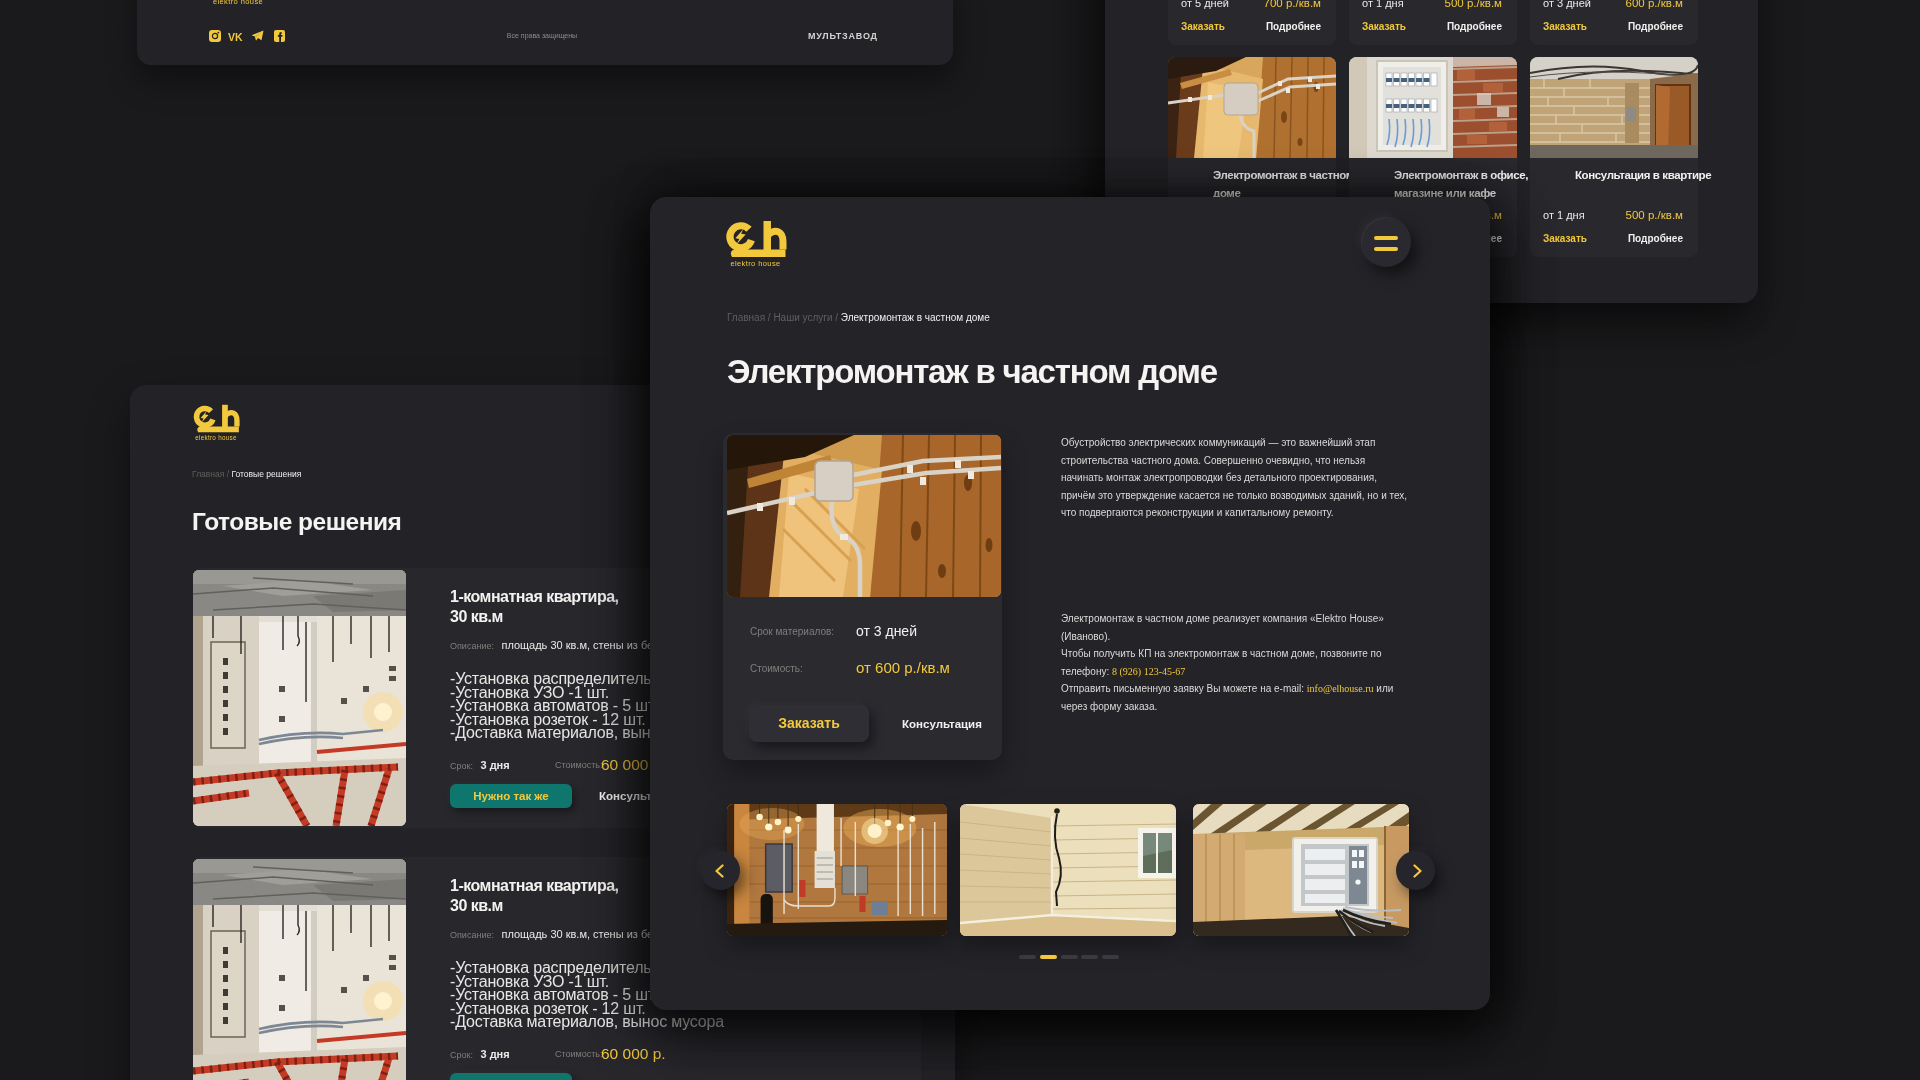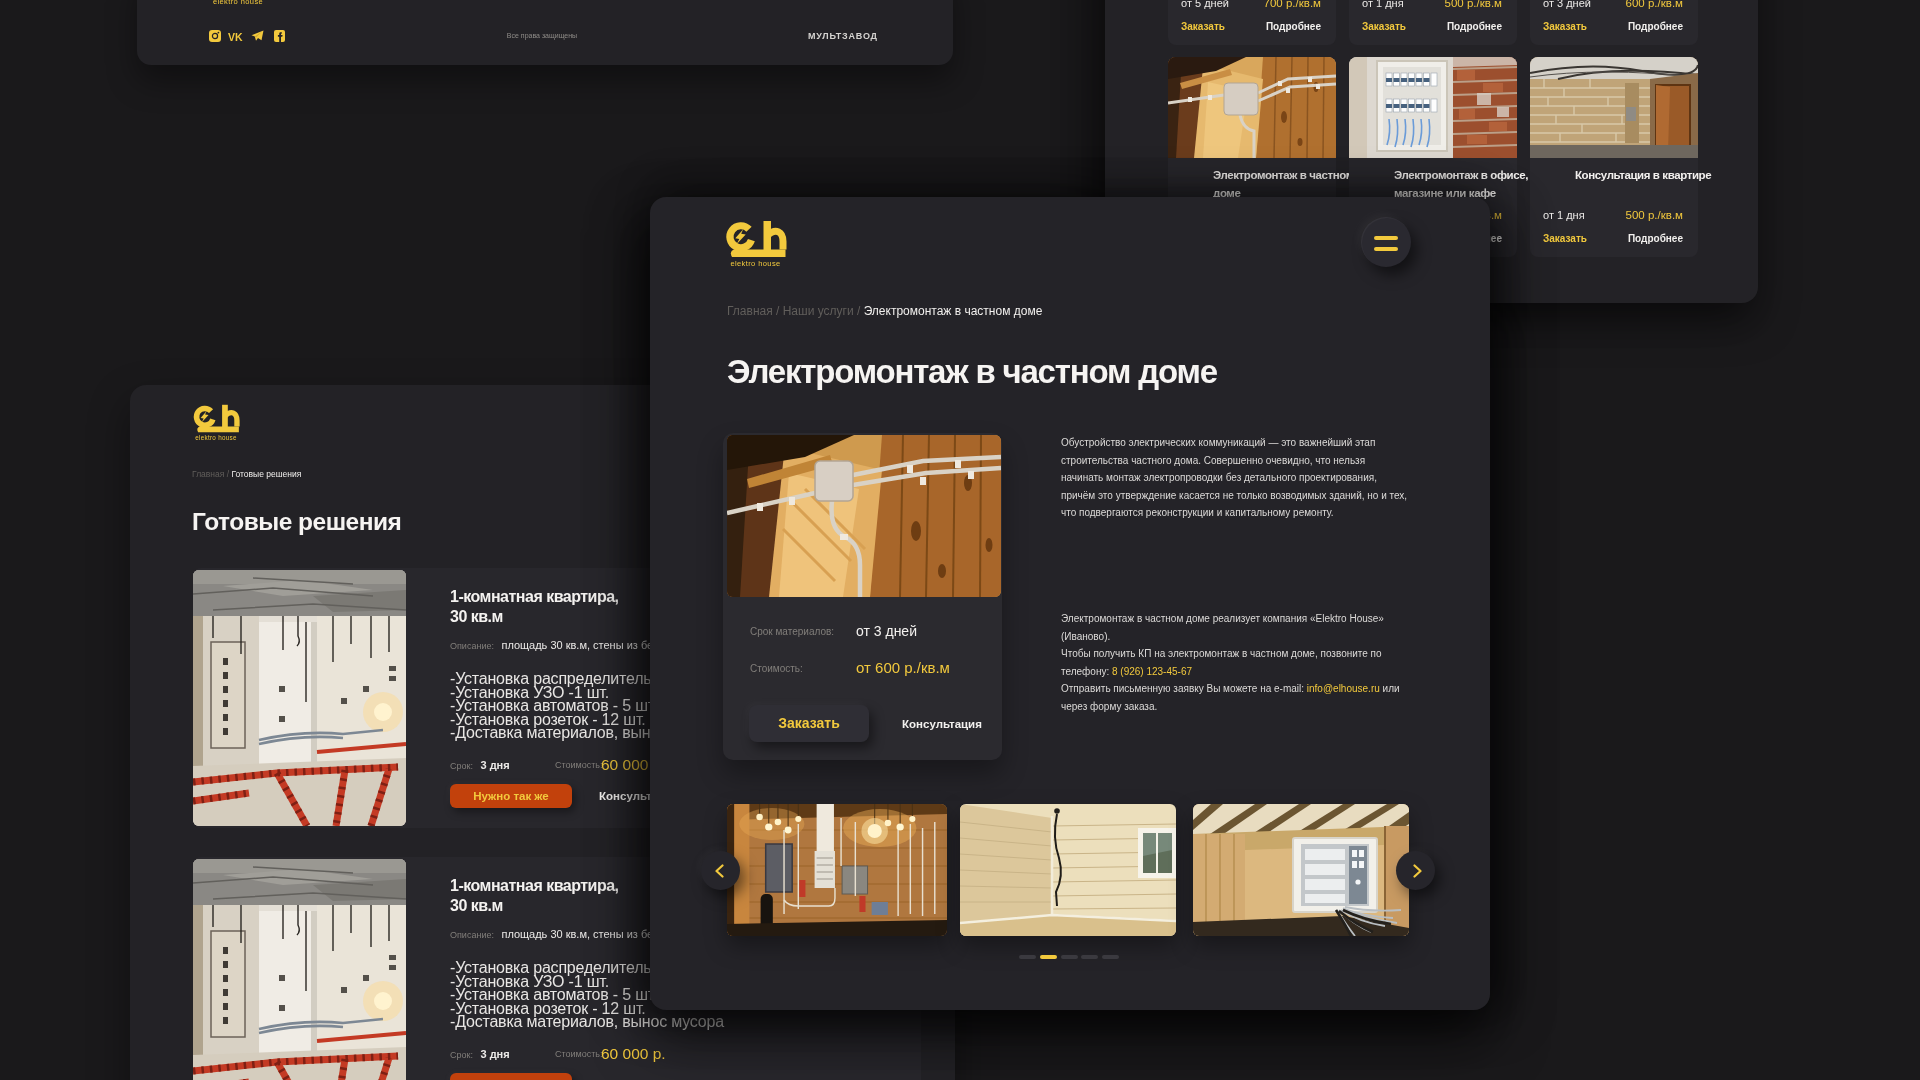--- a/index.html
+++ b/index.html
@@ -1,38 +1,38 @@
 <!DOCTYPE html>
 <html lang="ru"><head>
 <meta charset="utf-8">
 <title>Elektro House</title>
 <style>
   *{margin:0;padding:0;box-sizing:border-box;}
   html,body{width:1920px;height:1080px;overflow:hidden;background:#1a191b;font-family:"Liberation Sans",sans-serif;}
   .abs{position:absolute;}
   .panel{position:absolute;background:#232226;}
-  .y{color:#f2c93d;}
+  .y{color:#f2c93d;font-family:Liberation Serif, serif;}
   .w{color:#f2f0ee;}
   .svc{position:absolute;width:168px;height:200px;background:#29282d;border-radius:8px;}
   .svc .tt{position:absolute;left:13px;top:109px;width:152px;font-size:11.5px;font-weight:bold;line-height:18px;color:#f2f0ee;letter-spacing:-.4px;margin-left:32px;}
   .svc .days{position:absolute;left:13px;top:152px;font-size:11px;color:#eceae8;}
   .svc .price{position:absolute;right:15px;top:151.5px;font-size:11.5px;color:#f2c93d;}
   .svc .ord{position:absolute;left:13px;top:176px;font-size:10px;font-weight:bold;color:#f2c93d;}
   .svc .more{position:absolute;right:15px;top:176px;font-size:10px;font-weight:bold;color:#f2f0ee;}
   .svc svg.ph{position:absolute;left:0;top:0;border-radius:8px 8px 0 0;}
   .prod{position:absolute;left:63px;width:728px;height:260px;background:#28272c;border-radius:8px;}
   .prod .tt{position:absolute;left:257px;top:19px;font-size:16px;font-weight:bold;line-height:19.5px;color:#f4f2f0;letter-spacing:-.5px;}
   .prod .desc{position:absolute;left:257px;top:71px;font-size:9px;color:#817e7a;}
   .prod .desc b{font-weight:normal;color:#eceae8;font-size:11px;}
   .prod .list{position:absolute;left:257px;top:104px;font-size:16px;letter-spacing:-.2px;line-height:13.6px;color:#e8e6e4;}
   .prod .meta{position:absolute;left:257px;top:191px;font-size:9px;color:#817e7a;}
   .prod .meta b{font-weight:bold;color:#eceae8;font-size:11px;}
   .prod .cost{position:absolute;left:362px;top:192px;font-size:9px;color:#817e7a;}
   .prod .costv{position:absolute;left:408px;top:188px;font-size:15.5px;color:#f2c93d;}
-  .prod .btn{position:absolute;left:257px;top:216px;width:122px;height:24px;border-radius:6px;background:#c2410c;box-shadow:3px 4px 8px rgba(0,0,0,.4),-2px -2px 6px rgba(255,255,255,.03);text-align:center;line-height:24px;font-size:11.5px;font-weight:bold;color:#f2c93d;}
+  .prod .btn{position:absolute;left:257px;top:216px;width:122px;height:24px;border-radius:6px;background:#0f766e;box-shadow:3px 4px 8px rgba(0,0,0,.4),-2px -2px 6px rgba(255,255,255,.03);text-align:center;line-height:24px;font-size:11.5px;font-weight:bold;color:#f2c93d;}
   .prod .cons{position:absolute;left:406px;top:222px;font-size:11.5px;font-weight:bold;color:#f2f0ee;}
 </style>
 </head>
 <body>
 
 <div class="panel" id="footerPanel" style="left:137px;top:-30px;width:816px;height:95px;border-radius:14px;box-shadow:0 16px 30px rgba(0,0,0,.38);">
 
   <div class="abs" style="left:71px;top:27px;width:60px;text-align:center;font-size:7.5px;letter-spacing:.4px;color:#f2c93d;">elektro house</div>
 
   <svg class="abs" style="left:72px;top:60px;" width="12" height="12" viewBox="0 0 12 12">
@@ -435,21 +435,21 @@
     <path d="M43.5 14.5 C52 6.5 59 11 59 20.5 L59 28.5" fill="none" stroke="#f2c93d" stroke-width="7"></path>
   </svg>
 
   <div class="abs" style="left:74px;top:62px;width:63px;text-align:center;font-size:7.5px;letter-spacing:.4px;color:#f2c93d;">elektro house</div>
 
   <div class="abs" style="left:711px;top:20px;width:50px;height:50px;border-radius:50%;background:#2a2930;box-shadow:6px 8px 14px rgba(0,0,0,.5),-4px -4px 10px rgba(255,255,255,.035),inset 1px 1px 1px rgba(255,255,255,.05);">
     <div class="abs" style="left:13px;top:19px;width:24px;height:4px;border-radius:2px;background:#f2c93d;"></div>
     <div class="abs" style="left:13px;top:29.5px;width:24px;height:4px;border-radius:2px;background:#f2c93d;"></div>
   </div>
 
-  <div class="abs" style="left:77px;top:107px;font-size:12px;color:#615e5b;">Главная / Наши услуги / <span class="w">Электромонтаж в частном доме</span></div>
+  <div class="abs" style="left:77px;top:115px;font-size:10px;color:#615e5b;">Главная / Наши услуги / <span class="w">Электромонтаж в частном доме</span></div>
 
   <div class="abs" style="left:77px;top:156px;font-size:33px;font-weight:bold;letter-spacing:-1.2px;color:#f6f4f2;">Электромонтаж в частном доме</div>
 
   <div class="abs" style="left:73px;top:236px;width:279px;height:327px;border-radius:10px;background:#2b2a2f;box-shadow:0 14px 26px rgba(0,0,0,.32);">
 
     <svg class="abs" style="left:4px;top:2px;border-radius:6px;" width="274" height="162" viewBox="0 0 274 162" preserveAspectRatio="none">
       <rect width="274" height="162" fill="#cf9a4e"></rect>
       <polygon points="155,0 274,0 274,162 143,162" fill="#a8662a"></polygon>
       <g stroke="#7c4916" stroke-width="2">
           <line x1="176" y1="0" x2="173" y2="162"></line>

